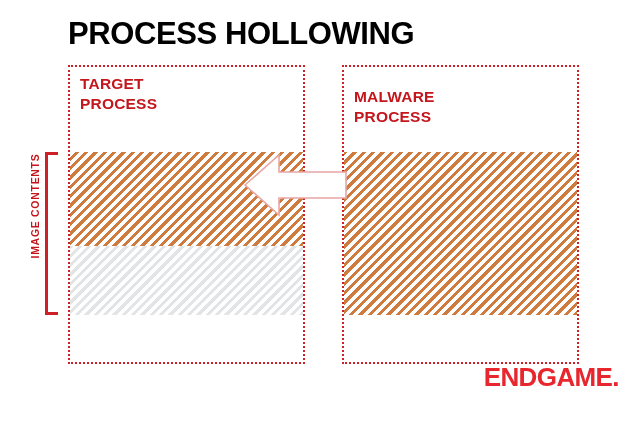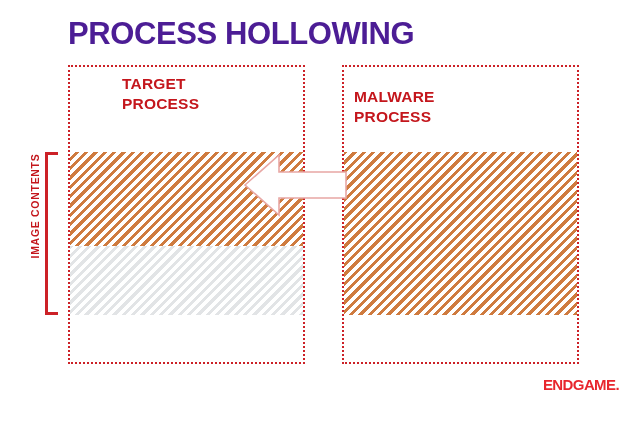--- a/index.html
+++ b/index.html
@@ -22,21 +22,21 @@
   }
 
   
   .title {
     position: absolute;
     left: 68px;
     top: 18px;
     font-size: 31px;
     font-weight: bold;
     letter-spacing: -0.4px;
-    color: #4c1d95;
+    color: #000000;
     white-space: nowrap;
     line-height: 1.05;
   }
 
   
   .proc-box {
     position: absolute;
     border: 2px dotted #cc2127;
     box-sizing: border-box;
     background: transparent;
@@ -115,21 +115,21 @@
     letter-spacing: 0.7px;
     color: #c4161c;
     white-space: nowrap;
   }
 
   
   #logo {
     position: absolute;
     right: 16px;
     bottom: 33px;
-    font-size: 15px;
+    font-size: 26px;
     font-weight: bold;
     letter-spacing: -0.6px;
     color: #e8262d;
     white-space: nowrap;
   }
   #watermark {
     position: absolute;
     right: 8px;
     bottom: 20px;
     font-size: 14.5px;
@@ -140,21 +140,21 @@
   }
 </style>
 </head>
 <body>
 
 <div id="slide">
 
   <div class="title">PROCESS HOLLOWING</div>
 
   <div class="proc-box" id="target-box"></div>
-  <div class="proc-label" style="left:80px; top:74px;margin-left:42px;">TARGET
+  <div class="proc-label" style="left:80px; top:74px;">TARGET
 PROCESS</div>
 
   <div class="hatch hatch-orange" id="target-fill-orange"></div>
   <div class="hatch hatch-gray" id="target-fill-gray"></div>
 
   <div class="proc-box" id="malware-box"></div>
   <div class="proc-label" style="left:354px; top:74px;margin-top:13px;">MALWARE
 PROCESS</div>
 
   <div class="hatch hatch-orange" id="malware-fill-orange"></div>

